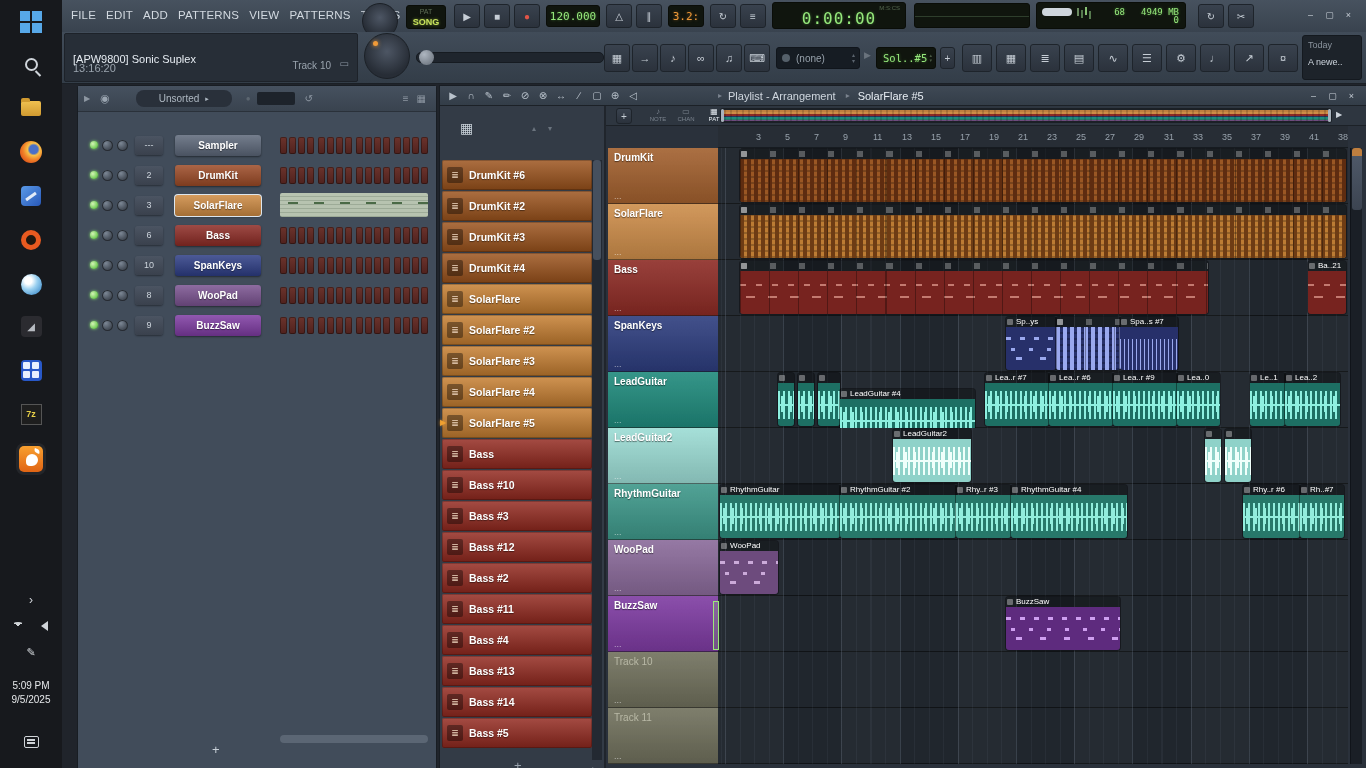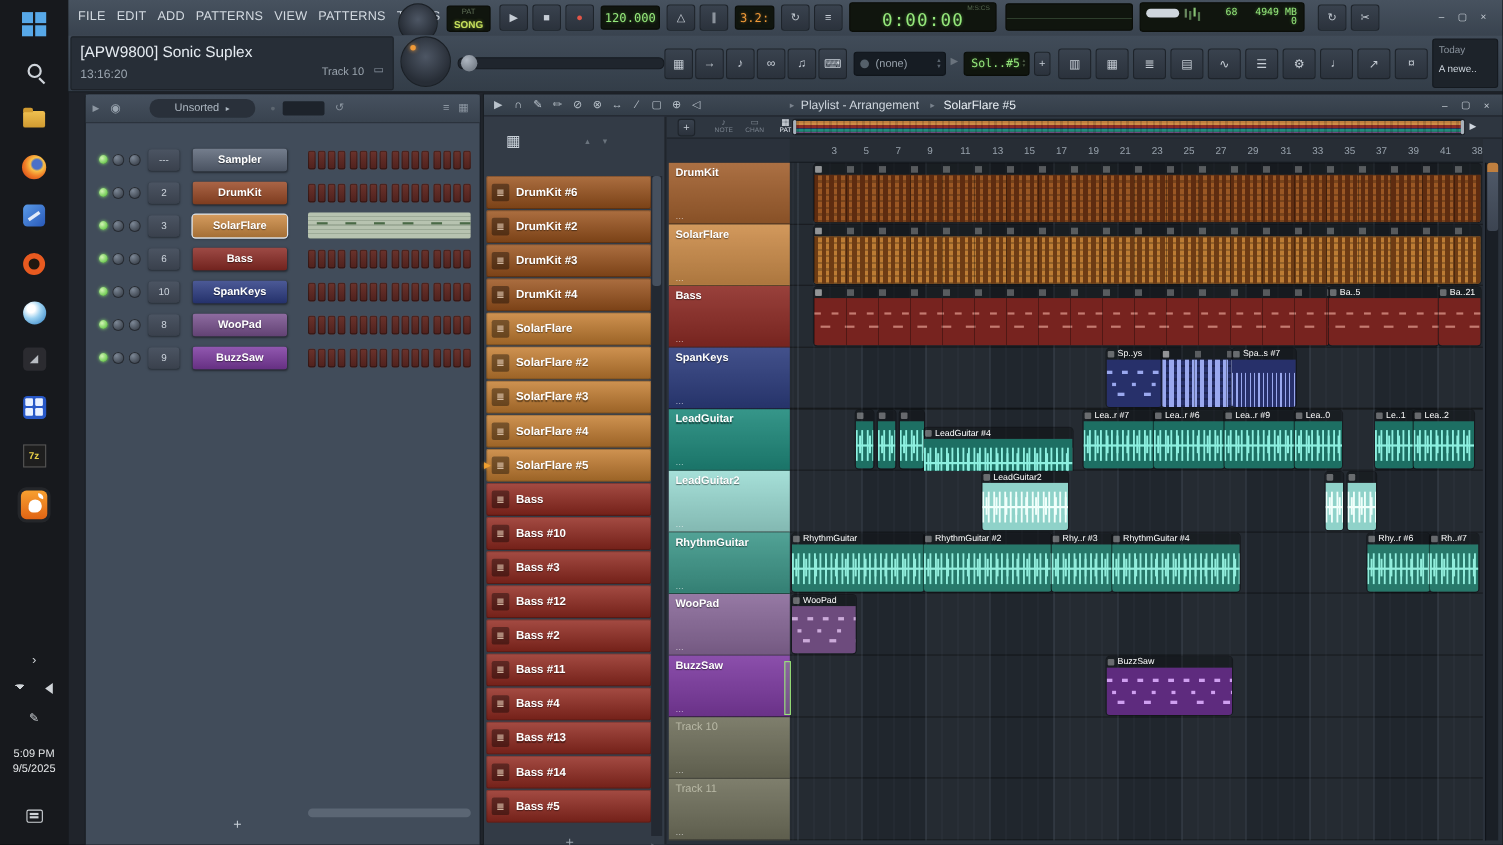--- a/index.html
+++ b/index.html
@@ -226,21 +226,21 @@
     <div class="abs tbtn" style="left:1166px;top:4px;width:26px;height:24px">✂</div>
     <div class="abs" style="left:1240px;top:8px;display:flex;gap:2px">
       <span class="winbtn">–</span>
       <span class="winbtn">▢</span>
       <span class="winbtn">×</span>
     </div>
   </div>
 
   <div id="row2">
     <div class="abs" style="left:2px;top:1px;width:294px;height:49px;background:#272e37;border:1px solid #1d2229;border-radius:2px">
-      <div class="abs" style="left:8px;top:5px;font-size:14px;color:#e6ecf2">[APW9800] Sonic Suplex</div>
+      <div class="abs" style="left:8px;top:19px;font-size:11px;color:#e6ecf2">[APW9800] Sonic Suplex</div>
       <div class="abs" style="left:8px;top:28px;font-size:11px;color:#9aa4ae">13:16:20</div>
       <div class="abs" style="right:26px;top:26px;font-size:10px;color:#9aa4ae">Track 10</div>
       <div class="abs" style="right:8px;top:24px;font-size:10px;color:#8a94a0">▭</div>
     </div>
     <div class="abs knob" id="knob2" style="left:302px;top:1px;width:46px;height:46px"></div>
     <div class="abs" style="left:354px;top:20px;width:188px;height:11px;background:#1f252d;border:1px solid #161b21;border-radius:5px">
       <span class="abs" style="left:2px;top:-3px;width:15px;height:15px;border-radius:50%;background:radial-gradient(circle at 35% 30%,#aeb6c0,#7a828c 70%)"></span>
     </div>
     <div class="abs" style="left:542px;top:12px;display:flex;gap:2px">
 
@@ -768,27 +768,20 @@
           <div class="lane">
 
               <div class="clip bassline tiled" style="left: 22px; width: 468px;">
                 <div class="hdr">
                   <span class="chip">▤</span>
                   <span></span>
                 </div>
                 <div class="body"></div>
               </div>
 
-              <div class="clip bassline" style="left: 490px; width: 100px;">
-                <div class="hdr">
-                  <span class="chip">▤</span>
-                  <span>Ba..5</span>
-                </div>
-                <div class="body"></div>
-              </div>
 
               <div class="clip bassline" style="left: 590px; width: 38px;">
                 <div class="hdr">
                   <span class="chip">▤</span>
                   <span>Ba..21</span>
                 </div>
                 <div class="body"></div>
               </div>
             </div>
         </div>

